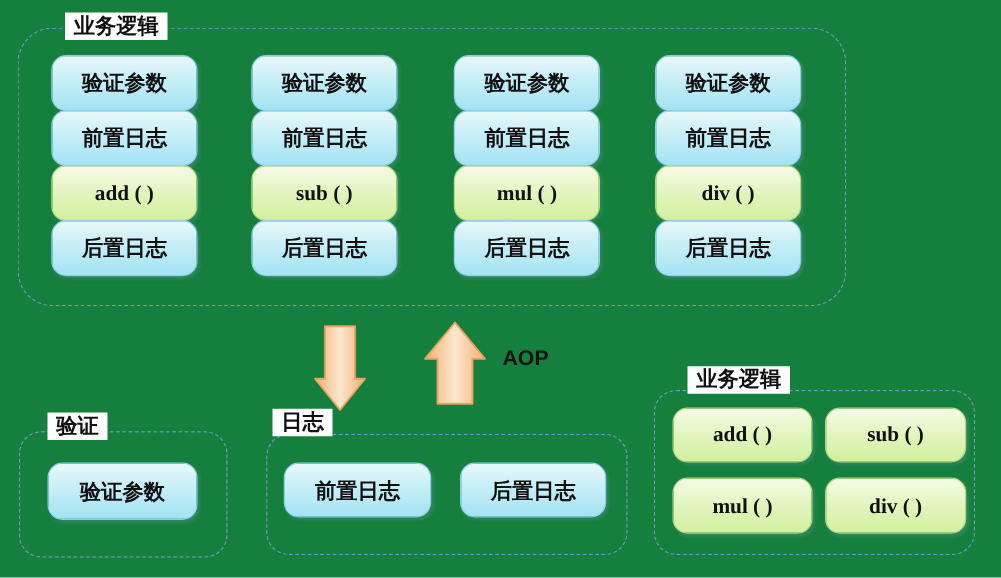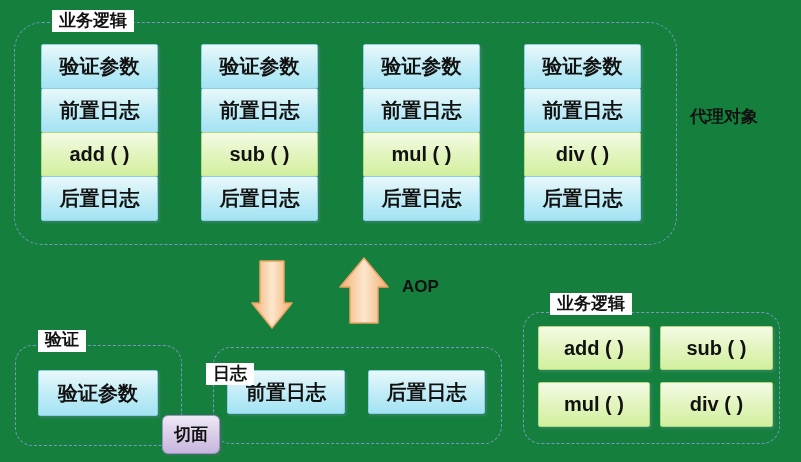--- a/index.html
+++ b/index.html
@@ -24,34 +24,35 @@
   }
   .free-label {
     position:absolute;
     font-size:17px;
     line-height:22px;
     white-space:nowrap;
     z-index:3;
   }
   .cell {
     display:flex; align-items:center; justify-content:center;
-    font-size:20px;
+    font-size:17px;
     border:1px solid #8dcfe9;
-    border-radius:2px;
+    border-radius:12px;
     box-shadow:1.5px 2px 2.5px rgba(100,140,160,0.35);
     box-sizing:border-box;
     z-index:2;
   }
   .blue {
     background:linear-gradient(180deg,#e9f8fa 0%, #c6eef7 45%, #a3e3f3 100%);
     border-color:#8dcfe9;
   }
   .green {
     background:linear-gradient(180deg,#f5fbe6 0%, #e4f5c2 45%, #d2f09e 100%);
     border-color:#aeda7e;
+    font-family:Liberation Serif, serif;
   }
   .column {
     position:absolute; top:44px;
     display:flex; flex-direction:column;
     width:117px;
   }
   .column .cell { width:117px; height:45px; margin-top:-1px; }
   .column .cell:first-child { margin-top:0; }
   .abs-cell { position:absolute; }
   .aspect-badge {
@@ -67,21 +68,20 @@
   }
   .arrows-svg { position:absolute; left:240px; top:252px; z-index:2; }
 </style>
 </head>
 <body>
 
 <div class="canvas">
 
   <div class="dashed" style="left:14px; top:22px; width:661px; height:221px; border-radius:28px;"></div>
   <span class="sec-label" style="left:52px; top:10px;">业务逻辑</span>
-  <span class="free-label" style="left:690px; top:106px;">代理对象</span>
 
   <div class="column" style="left:41px;">
     <div class="cell blue">验证参数</div>
     <div class="cell blue">前置日志</div>
     <div class="cell green">add ( )</div>
     <div class="cell blue">后置日志</div>
   </div>
 
   <div class="column" style="left:201px;">
     <div class="cell blue">验证参数</div>
@@ -112,29 +112,28 @@
         <stop offset="0" stop-color="#f2b075"></stop>
         <stop offset="0.5" stop-color="#fce7cd"></stop>
         <stop offset="1" stop-color="#f2b075"></stop>
       </linearGradient>
     </defs>
     <polygon points="20,9 44,9 44,51 52,51 32,76 12,51 20,51" fill="url(#orangeGrad)" stroke="#e9a261" stroke-width="1.5" stroke-linejoin="round"></polygon>
     <polygon points="124,6 148,35 138,35 138,71 110,71 110,35 100,35" fill="url(#orangeGrad)" stroke="#e9a261" stroke-width="1.5" stroke-linejoin="round"></polygon>
   </svg>
 
   <div class="dashed" style="left:15px; top:345px; width:165px; height:99px; border-radius:18px;"></div>
-  <span class="sec-label" style="left:38px; top:330px;font-family:Liberation Mono, monospace;">验证</span>
+  <span class="sec-label" style="left:38px; top:330px;">验证</span>
   <div class="cell blue abs-cell" style="left:38px; top:370px; width:120px; height:46px;">验证参数</div>
 
   <div class="dashed" style="left:213px; top:347px; width:287px; height:95px; border-radius:18px;"></div>
-  <span class="sec-label" style="left:206px; top:327px;margin-top:36px;">日志</span>
+  <span class="sec-label" style="left:218px; top:327px;">日志</span>
   <div class="cell blue abs-cell" style="left:227px; top:370px; width:118px; height:44px;">前置日志</div>
   <div class="cell blue abs-cell" style="left:368px; top:370px; width:117px; height:44px;">后置日志</div>
 
-  <div class="aspect-badge">切面</div>
 
   <div class="dashed" style="left:523px; top:312px; width:255px; height:130px; border-radius:18px;"></div>
   <span class="sec-label" style="left:550px; top:293px;">业务逻辑</span>
   <div class="cell green abs-cell" style="left:538px; top:326px; width:112px; height:44px;">add ( )</div>
   <div class="cell green abs-cell" style="left:660px; top:326px; width:113px; height:44px;">sub ( )</div>
   <div class="cell green abs-cell" style="left:538px; top:382px; width:112px; height:45px;">mul ( )</div>
   <div class="cell green abs-cell" style="left:660px; top:382px; width:113px; height:45px;">div ( )</div>
 
 </div>
 

